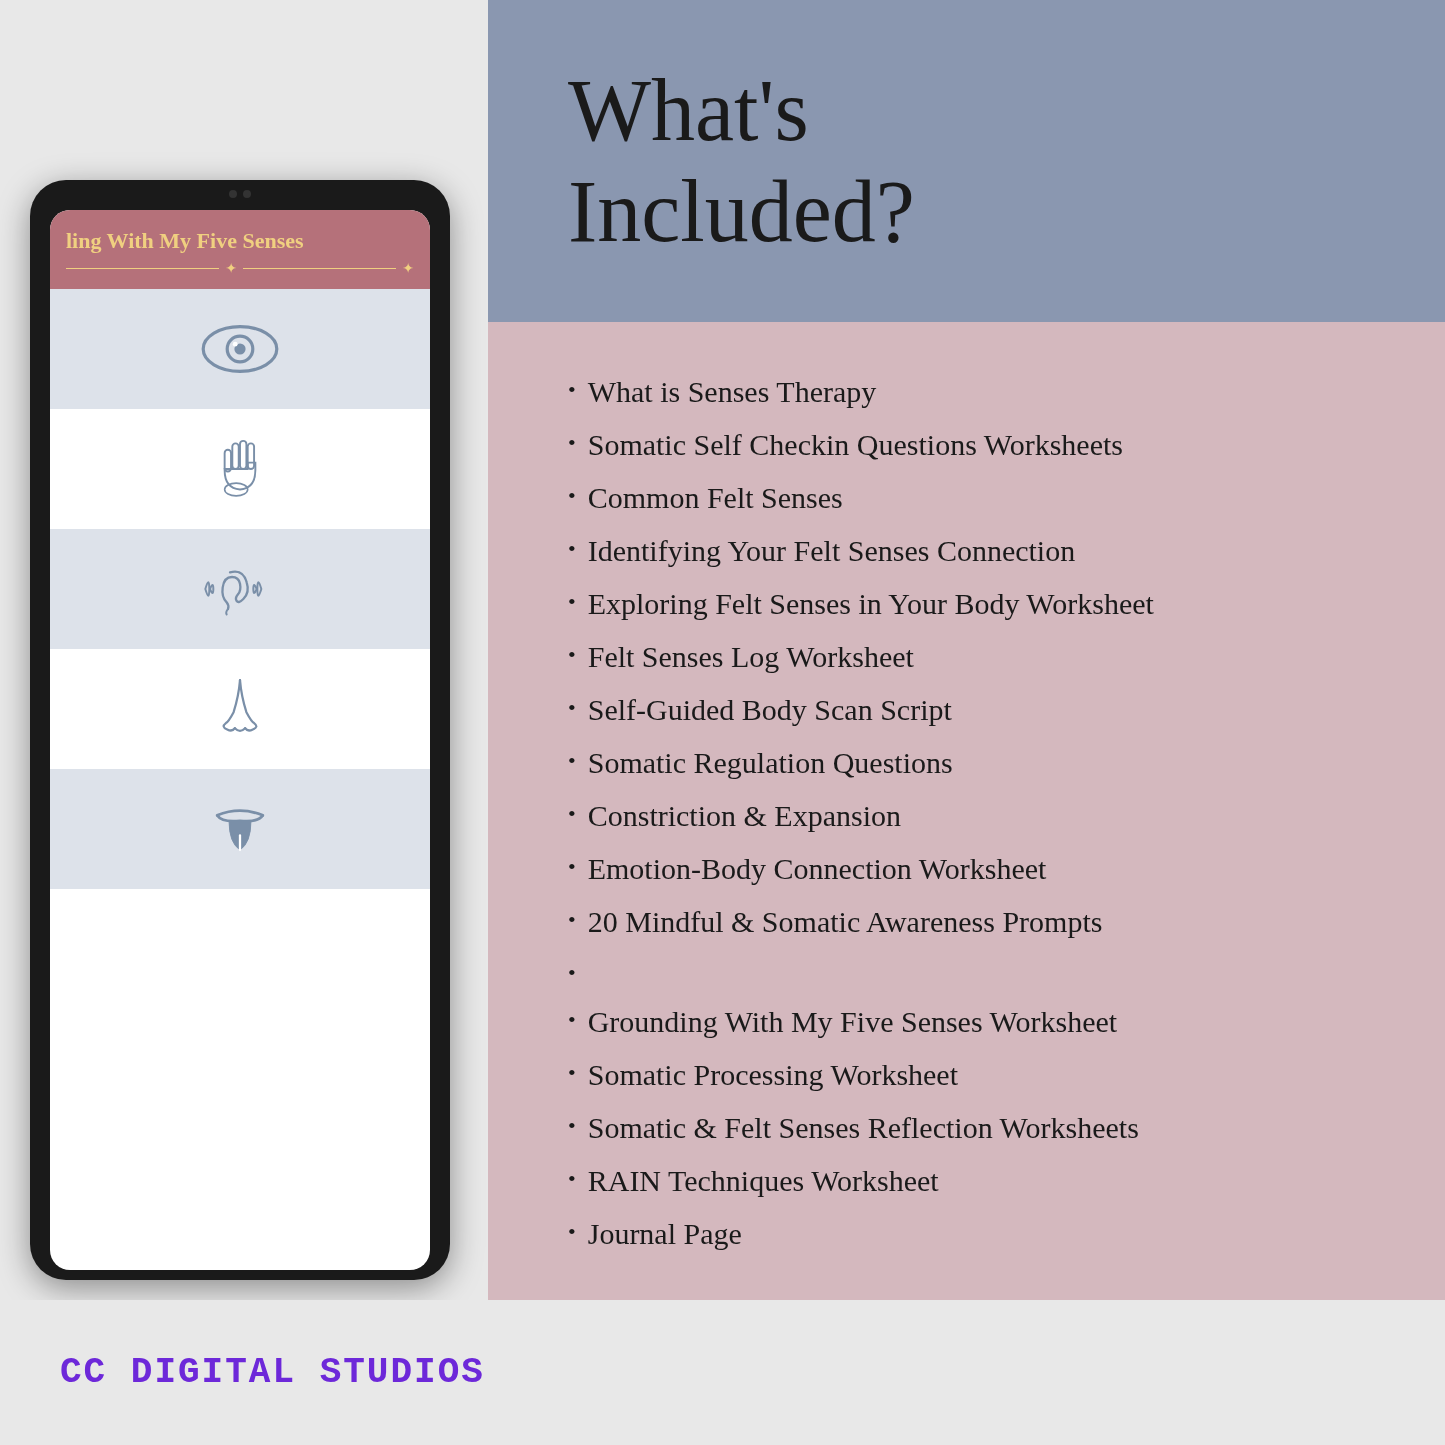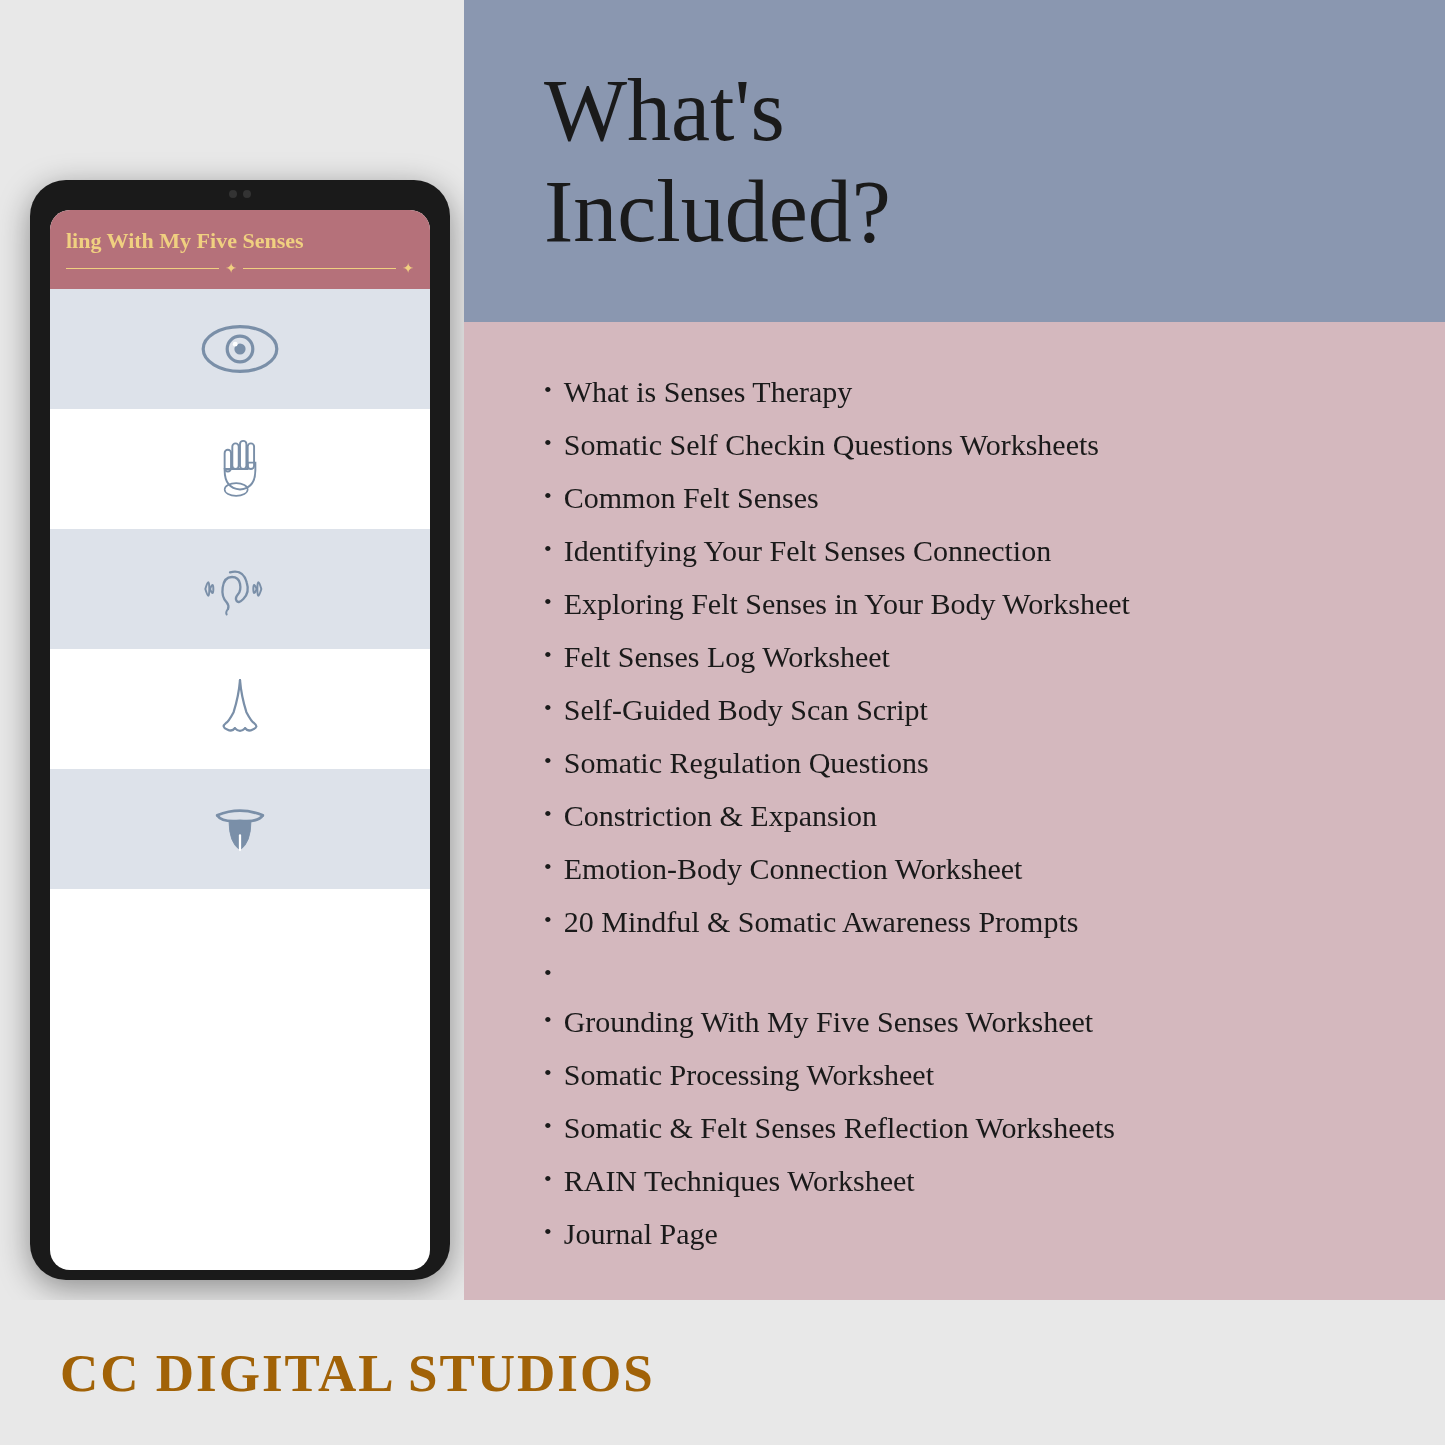--- a/index.html
+++ b/index.html
@@ -114,21 +114,21 @@
 
     
     .eye-svg, .ear-svg, .nose-svg, .hand-svg, .tongue-svg {
       width: 80px;
       height: 64px;
     }
 
     
     .right-section {
       position: absolute;
-      left: 464px;
+      left: 488px;
       top: 0;
       right: 0;
       height: 1135px;
       display: flex;
       flex-direction: column;
     }
 
     
     .whats-included-box {
       background: #8a97b0;
@@ -181,24 +181,24 @@
       left: 0;
       right: 0;
       height: 145px;
       background: #e8e8e8;
       display: flex;
       align-items: center;
       padding-left: 60px;
     }
 
     .brand-name {
-      font-size: 53px;
+      font-size: 36px;
       font-weight: bold;
-      color: #a16207;
-      font-family: Liberation Serif, serif;
+      color: #6d28d9;
+      font-family: Liberation Mono, monospace;
       letter-spacing: 2px;
     }
   </style>
 </head>
 <body>
 
 <div class="left-section">
   <div class="tablet">
     <div class="tablet-camera">
       <div class="tablet-dot"></div>

